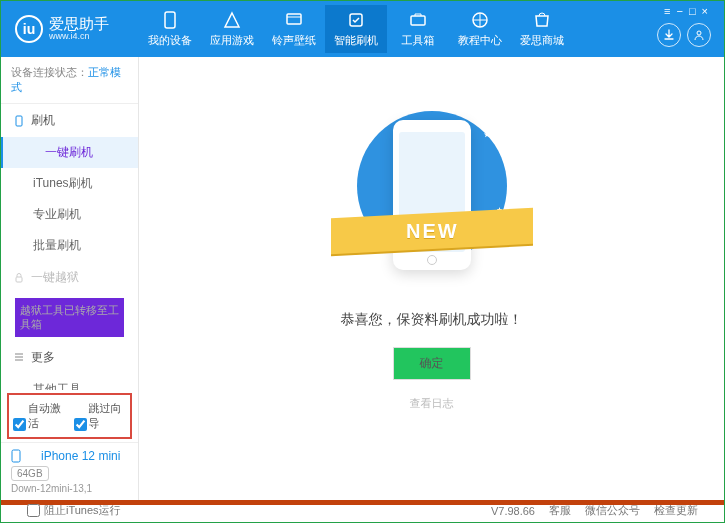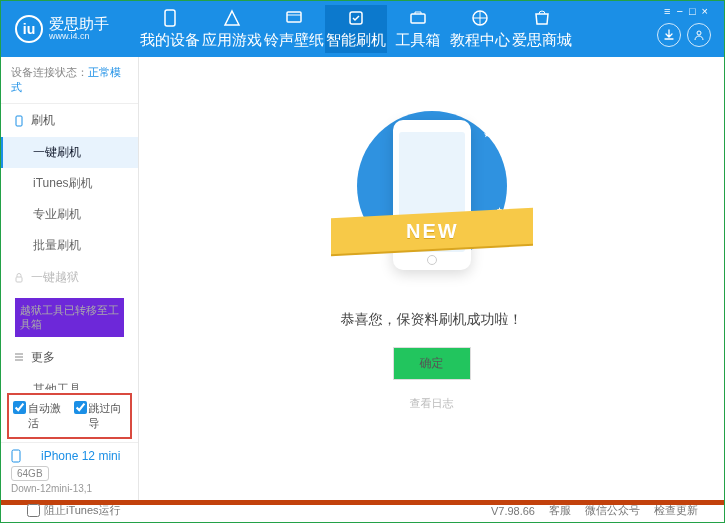--- a/index.html
+++ b/index.html
@@ -4,38 +4,38 @@
 <style>
 *{margin:0;padding:0;box-sizing:border-box;font-family:"Microsoft YaHei","PingFang SC",sans-serif}
 body{background:#fff;width:725px;height:523px;overflow:hidden;position:relative;border:1px solid #23a147}
 .titlebar{height:56px;background:#1b8fe6;display:flex;align-items:center;color:#fff}
 .logo-wrap{display:flex;align-items:center;padding:0 14px;width:138px}
 .logo-icon{width:28px;height:28px;border:2px solid #fff;border-radius:50%;display:flex;align-items:center;justify-content:center;font-weight:bold;font-size:14px;margin-right:6px}
 .logo-text{line-height:1.1}
 .logo-title{font-size:15px;font-weight:normal}
 .logo-sub{font-size:9px;opacity:.9}
 .nav{display:flex;flex:1}
-.nav-item{width:62px;height:48px;display:flex;flex-direction:column;align-items:center;justify-content:center;gap:3px;cursor:pointer;font-size:15px}
+.nav-item{width:62px;height:48px;display:flex;flex-direction:column;align-items:center;justify-content:center;gap:3px;cursor:pointer;font-size:11px}
 .nav-item.active{background:#0c79cd}
 .nav-icon{width:20px;height:20px;display:flex;align-items:center;justify-content:center}
 .title-ctrl{display:flex;align-items:center;gap:6px;padding:0 10px;font-size:11px;position:absolute;top:4px;right:6px}
 .title-ctrl span{cursor:pointer}
 .circ{width:24px;height:24px;border:1.5px solid rgba(255,255,255,.8);border-radius:50%;display:flex;align-items:center;justify-content:center;margin:0 3px}
 .body{display:flex;height:443px}
 .sidebar{width:138px;border-right:1px solid #e6e6e6;display:flex;flex-direction:column;font-size:12px;color:#666}
 .status{padding:8px 10px;font-size:11px;color:#888;border-bottom:1px solid #eee}
 .status b{color:#1b8fe6;font-weight:normal}
 .sb-scroll{flex:1;overflow:auto}
 .sb-group{padding:8px 12px;display:flex;align-items:center;gap:6px;color:#555;font-size:12px}
 .sb-group.muted{color:#bbb}
 .sb-item{padding:7px 10px 7px 32px;cursor:pointer;color:#666}
-.sb-item.active{background:#e8f3fd;color:#0f172a;border-left:2px solid #1b8fe6;padding-left:30px}
+.sb-item.active{background:#e8f3fd;color:#6d28d9;border-left:2px solid #1b8fe6;padding-left:42px}
 .sb-note{margin:4px 14px;padding:5px;background:#6d28d9;color:#aaa;font-size:11px;line-height:1.3}
 .sb-checks{border:2px solid #d94a3f;margin:3px 6px;padding:6px 4px;display:flex;gap:8px;font-size:11px;color:#555}
-.sb-checks label{display:flex;align-items:flex-start;gap:2px;cursor:pointer}
+.sb-checks label{display:flex;align-items:flex-end;gap:2px;cursor:pointer}
 .sb-checks input{accent-color:#1b8fe6}
 .device{padding:6px 10px;border-top:1px solid #eee}
 .dev-name{color:#1b8fe6;font-size:12px;display:flex;align-items:center;gap:20px}
 .badge{display:inline-block;border:1px solid #ccc;border-radius:3px;padding:1px 5px;font-size:10px;color:#888;margin-top:3px}
 .dev-sub{font-size:10px;color:#999;margin-top:2px}
 .main{flex:1;display:flex;flex-direction:column;align-items:center;padding-top:48px;position:relative}
 .phone-art{position:relative;width:150px;height:180px;display:flex;align-items:center;justify-content:center}
 .circle-bg{position:absolute;width:150px;height:150px;border-radius:50%;background:#2f92e0;top:6px}
 .phone{position:relative;width:78px;height:150px;background:#fff;border-radius:10px;box-shadow:0 4px 14px rgba(0,0,0,.15)}
 .phone-screen{position:absolute;inset:12px 6px 18px;background:#eaf4fc;border-radius:3px}

